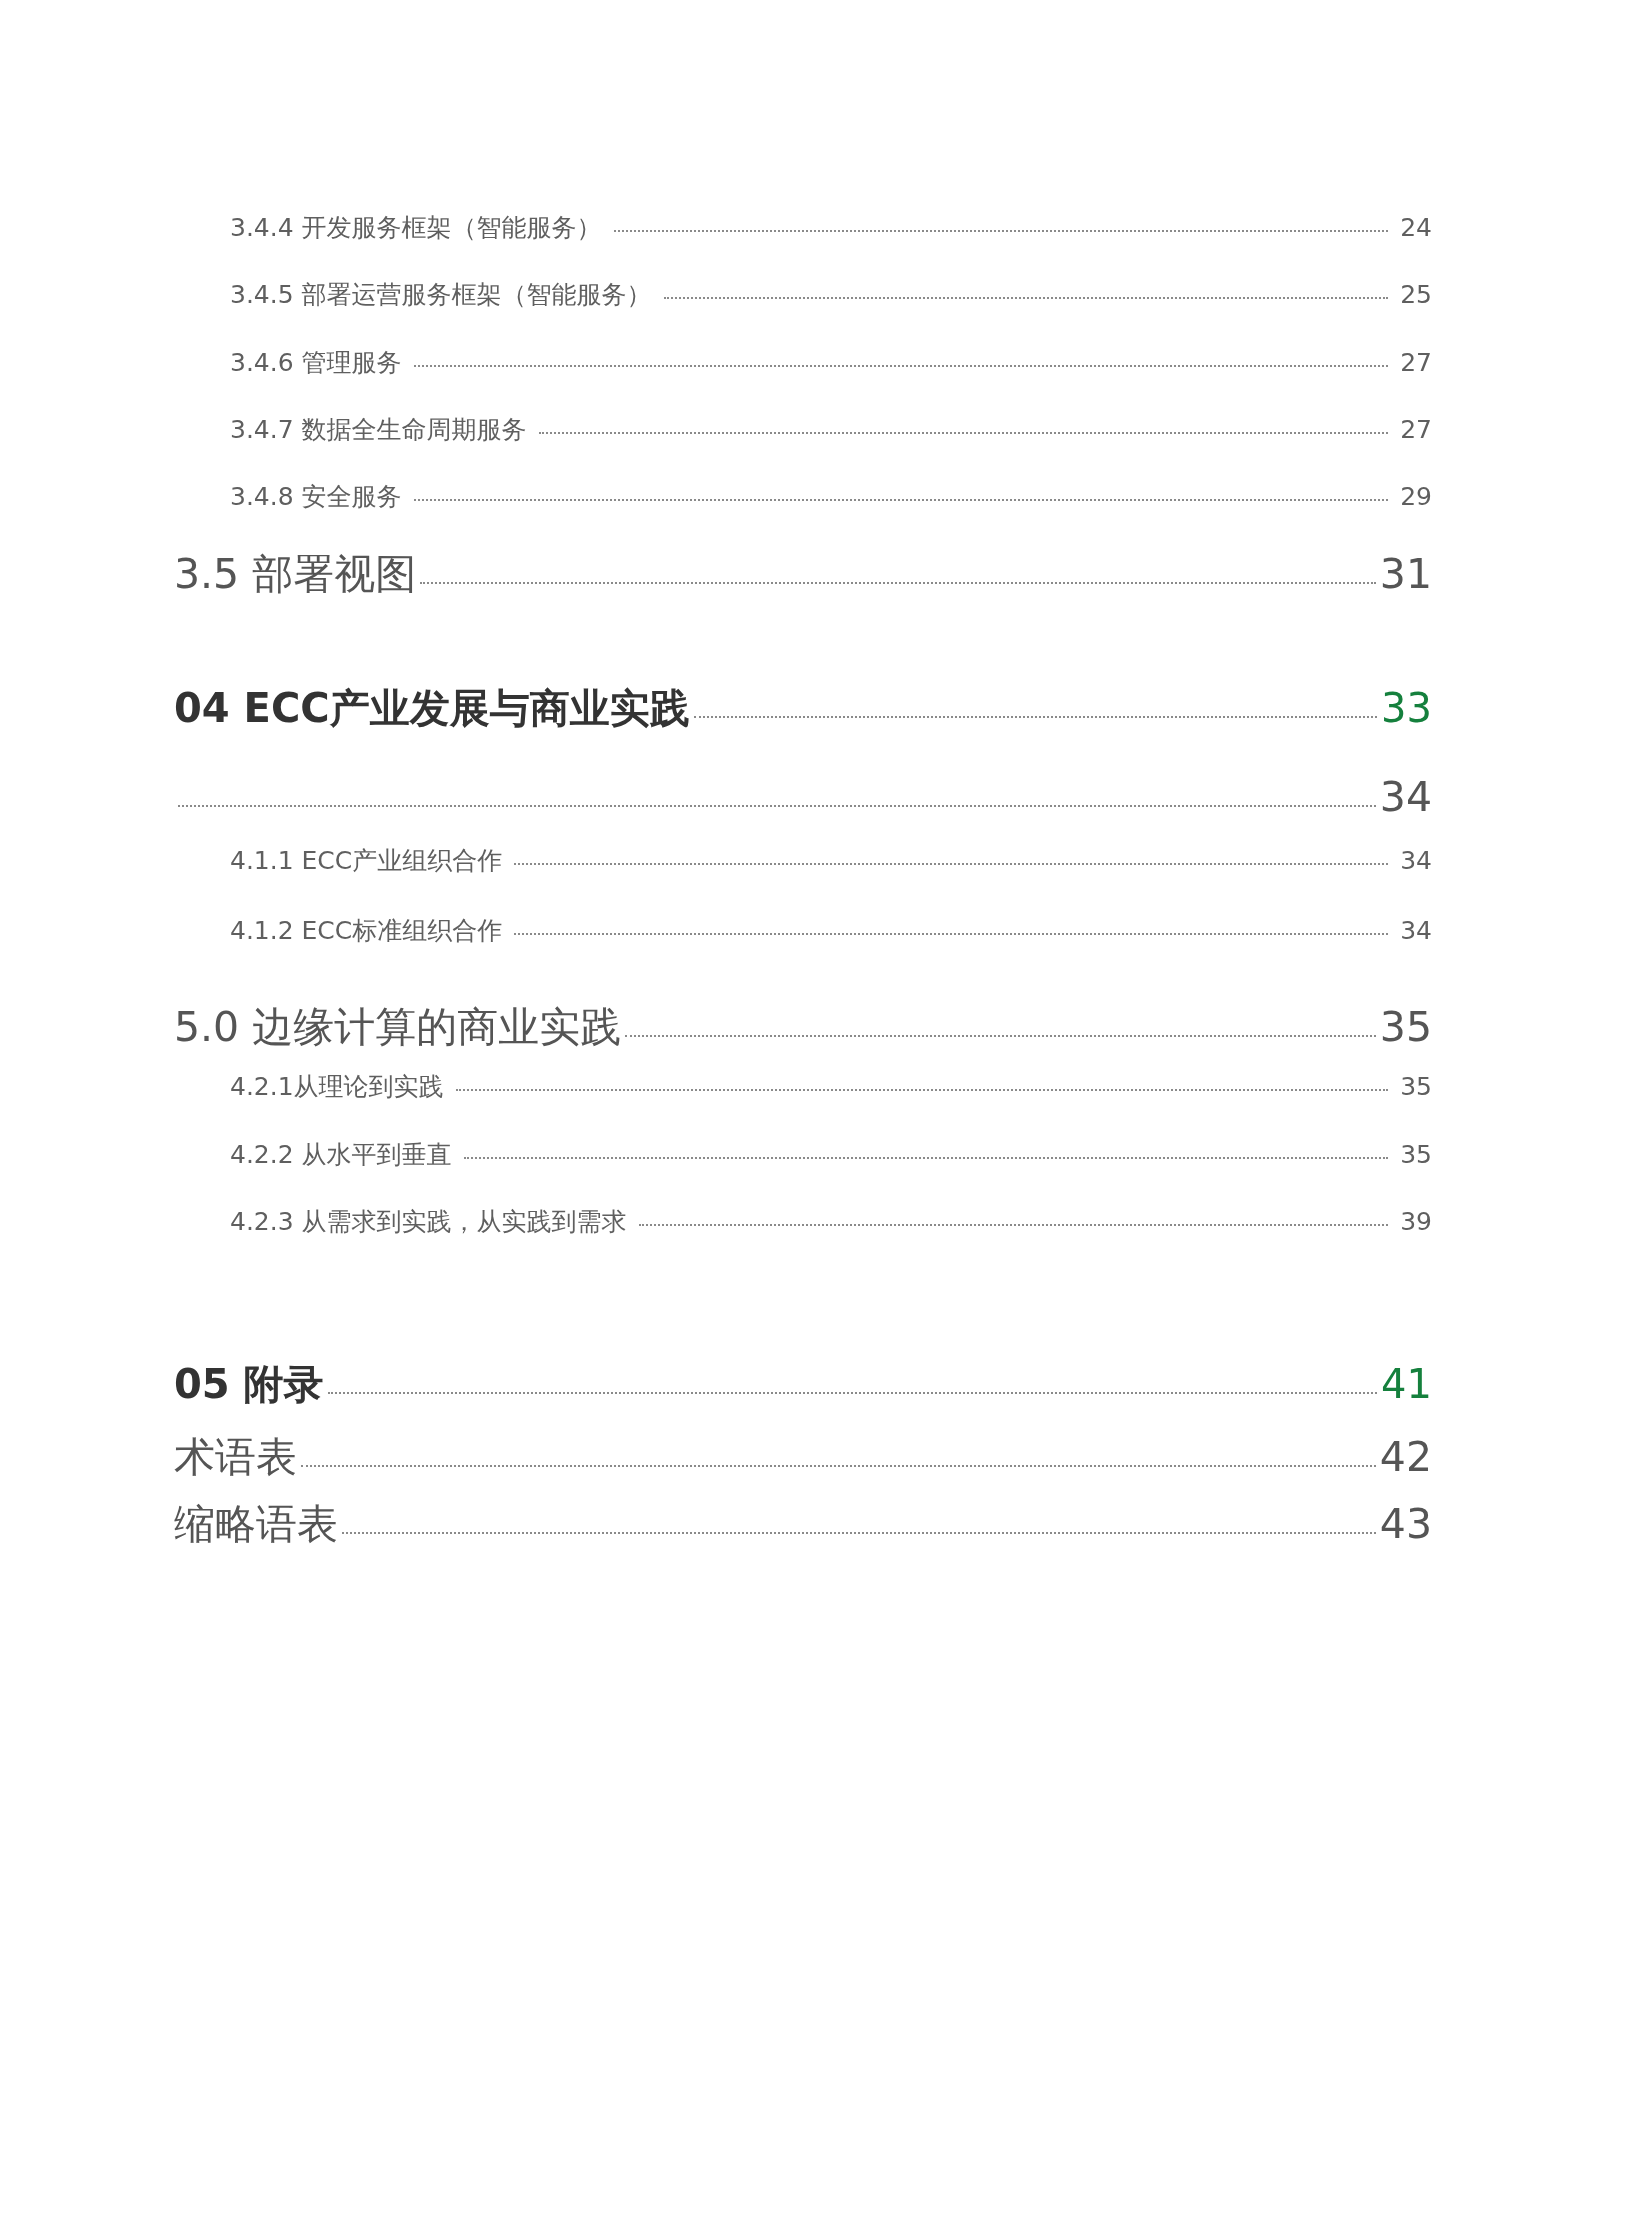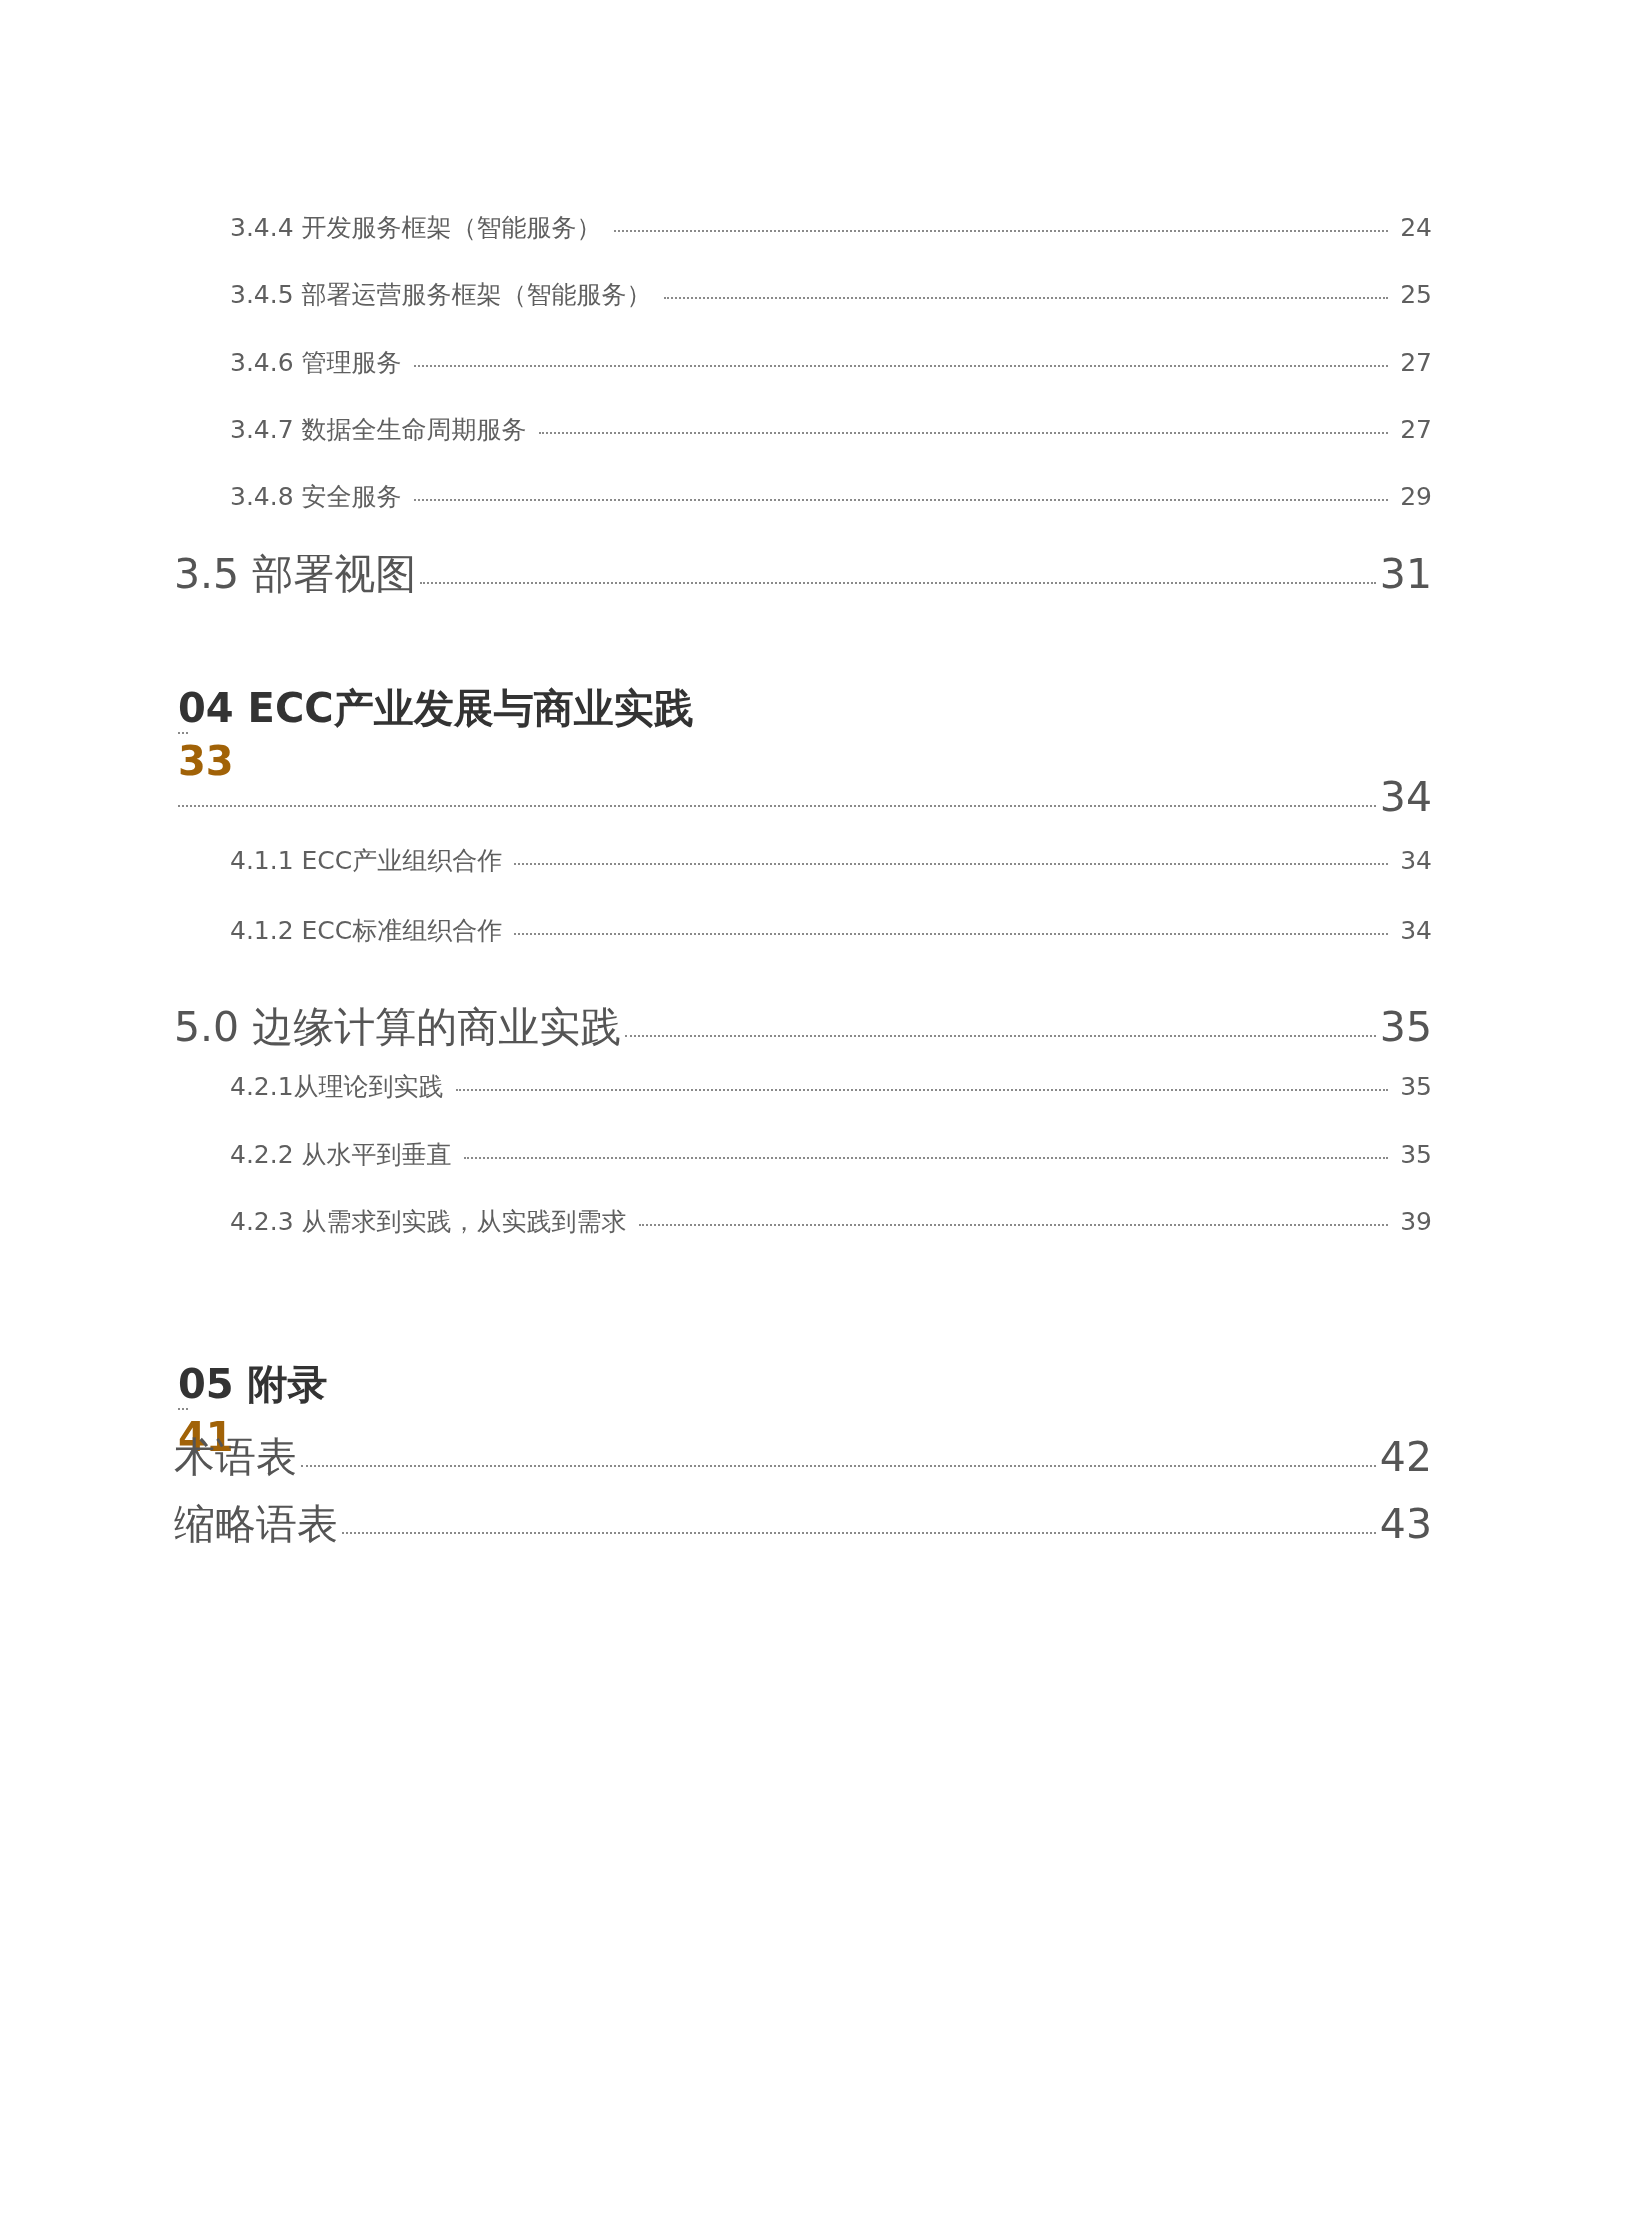--- a/index.html
+++ b/index.html
@@ -4,22 +4,22 @@
 <style>
   html, body { margin: 0; padding: 0; background: #ffffff; }
   body { width: 1648px; height: 2222px; position: relative; overflow: hidden;
          font-family: "DejaVu Sans", "Liberation Sans", sans-serif; }
   .toc-row { position: absolute; left: 0; display: flex; align-items: baseline; }
   .toc-row .label { white-space: nowrap; }
   .toc-row .leader { flex: 1; border-bottom: 2px dotted #8a8a8a; margin: 0 4px; transform: translateY(-4px); min-width: 10px; }
   .toc-row .page { white-space: nowrap; }
   .lvl3 { left: 230px; right: 216px; font-size: 25px; color: #5f5f5f; gap: 8px; }
   .lvl2 { left: 174px; right: 216px; font-size: 41px; color: #555555; }
-  .lvl1 { left: 174px; right: 216px; font-size: 40px; color: #333333; font-weight: bold; flex-direction: column; }
-  .lvl1 .page { font-weight: bold; color: #a16207; }
+  .lvl1 { left: 174px; right: 216px; font-size: 40px; color: #333333; font-weight: bold; }
+  .lvl1 .page { font-weight: normal; color: #15803d; }
   .lvl1 .leader { border-bottom-color: #8a8a8a; }
 </style>
 </head>
 <body>
 
 <div>
   <div class="toc-row lvl3" style="top:211px">
     <span class="label">3.4.4 开发服务框架（智能服务）</span>
     <span class="leader"></span>
     <span class="page">24</span>

